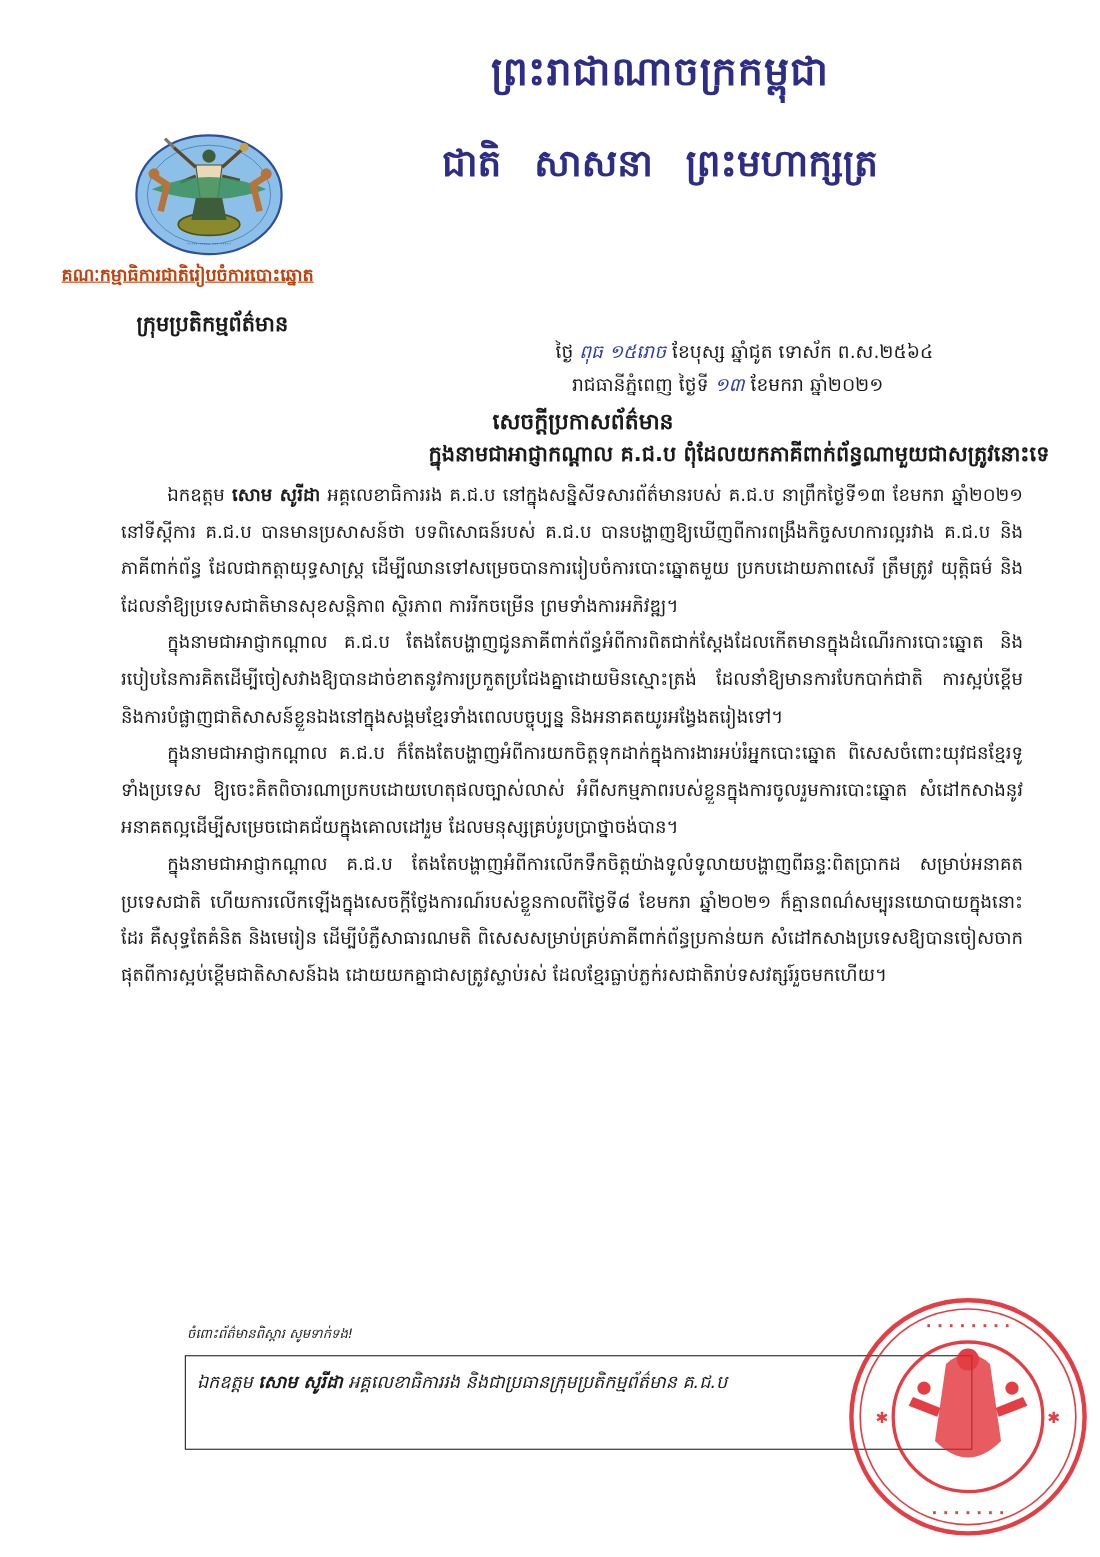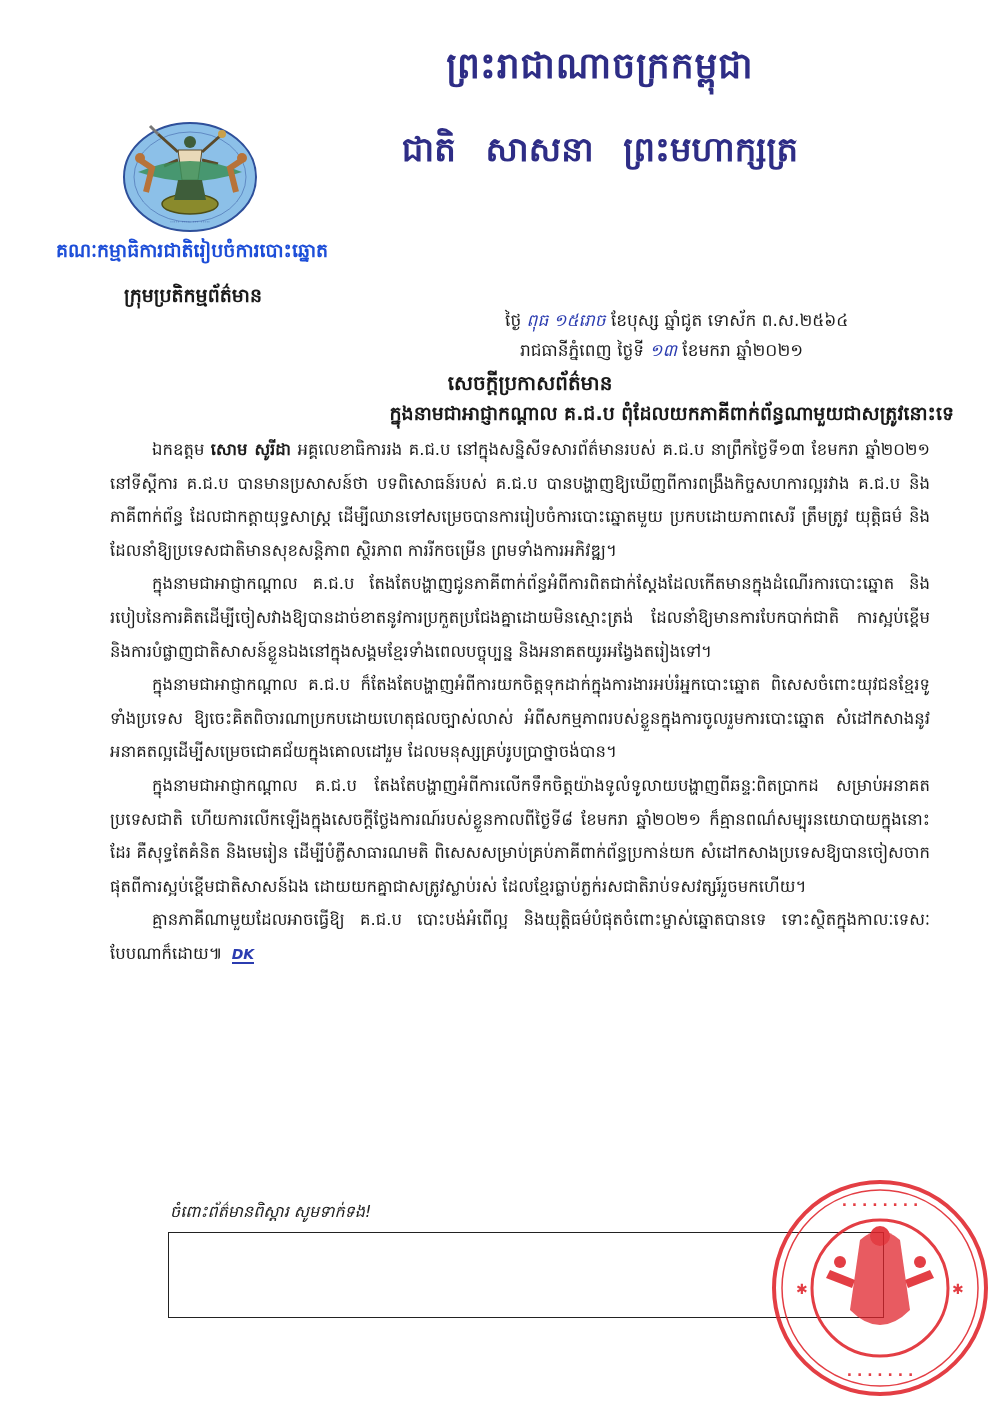--- a/index.html
+++ b/index.html
@@ -19,21 +19,21 @@
     .motto2 {
       left: 370px; top: 92px; width: 460px; text-align: center;
       font-family: "DejaVu Serif", serif; font-weight: bold;
       font-size: 34px; color: #2e2d86; word-spacing: 18px; line-height: 34px; margin-top: 40px;
     }
 
     
     .logo { left: 118px; top: 120px; width: 145px; height: 115px; }
     .org-name {
       left: 56px; top: 236px; width: 360px;
-      font-weight: bold; font-size: 19px; color: #1d4ed8; line-height: 28px;
+      font-weight: bold; font-size: 16px; color: #c2410c; line-height: 28px; text-decoration: underline;
     }
     .dept-name {
       left: 124px; top: 281px; width: 260px;
       font-weight: bold; font-size: 19px; color: #1a1a1a; line-height: 28px;
     }
 
     
     .date-line {
       left: 505px; width: 440px; font-size: 17px; line-height: 28px; white-space: nowrap;
     }
@@ -54,21 +54,21 @@
     
     .body {
       left: 110px; top: 433px; width: 820px;
       font-size: 16.5px; line-height: 33.6px; text-align: justify;
     }
     .body p { margin: 0; text-indent: 42px; }
     .body b { font-weight: bold; }
     .initials { color: #2b3cb0; font-style: italic; font-weight: bold; font-size: 14px; border-bottom: 2px solid #2b3cb0; margin-left: 4px; }
 
     .closing {
-      left: 170px; top: 1198px; font-style: italic; font-size: 16px; line-height: 28px;
+      left: 170px; top: 1198px; font-style: italic; font-size: 12px; line-height: 28px;
     }
 
     
     .contact-box {
       left: 168px; top: 1232px; width: 716px; height: 86px;
       border: 1.5px solid #222; box-sizing: border-box;
       padding: 6px 10px;
     }
     .contact-name { font-style: italic; font-size: 16px; line-height: 36px; white-space: nowrap; }
     .contact-name b { font-weight: bold; }
@@ -124,29 +124,30 @@
 
 <div class="abs body">
   <p>
     <span>ឯកឧត្តម</span>
     <b>សោម សូរីដា</b>
     <span>អគ្គលេខាធិការរង គ.ជ.ប នៅក្នុងសន្និសីទសារព័ត៌មានរបស់ គ.ជ.ប នាព្រឹកថ្ងៃទី១៣ ខែមករា ឆ្នាំ២០២១ នៅទីស្តីការ គ.ជ.ប បានមានប្រសាសន៍ថា បទពិសោធន៍របស់ គ.ជ.ប បានបង្ហាញឱ្យឃើញពីការពង្រឹងកិច្ចសហការល្អរវាង គ.ជ.ប និងភាគីពាក់ព័ន្ធ ដែលជាកត្តាយុទ្ធសាស្ត្រ ដើម្បីឈានទៅសម្រេចបានការរៀបចំការបោះឆ្នោតមួយ ប្រកបដោយភាពសេរី ត្រឹមត្រូវ យុត្តិធម៌ និងដែលនាំឱ្យប្រទេសជាតិមានសុខសន្តិភាព ស្ថិរភាព ការរីកចម្រើន ព្រមទាំងការអភិវឌ្ឍ។</span>
   </p>
   <p>ក្នុងនាមជាអាជ្ញាកណ្តាល គ.ជ.ប តែងតែបង្ហាញជូនភាគីពាក់ព័ន្ធអំពីការពិតជាក់ស្តែងដែលកើតមានក្នុងដំណើរការបោះឆ្នោត និងរបៀបនៃការគិតដើម្បីចៀសវាងឱ្យបានដាច់ខាតនូវការប្រកួតប្រជែងគ្នាដោយមិនស្មោះត្រង់ ដែលនាំឱ្យមានការបែកបាក់ជាតិ ការស្អប់ខ្ពើម និងការបំផ្លាញជាតិសាសន៍ខ្លួនឯងនៅក្នុងសង្គមខ្មែរទាំងពេលបច្ចុប្បន្ន និងអនាគតយូរអង្វែងតរៀងទៅ។</p>
   <p>ក្នុងនាមជាអាជ្ញាកណ្តាល គ.ជ.ប ក៏តែងតែបង្ហាញអំពីការយកចិត្តទុកដាក់ក្នុងការងារអប់រំអ្នកបោះឆ្នោត ពិសេសចំពោះយុវជនខ្មែរទូទាំងប្រទេស ឱ្យចេះគិតពិចារណាប្រកបដោយហេតុផលច្បាស់លាស់ អំពីសកម្មភាពរបស់ខ្លួនក្នុងការចូលរួមការបោះឆ្នោត សំដៅកសាងនូវអនាគតល្អដើម្បីសម្រេចជោគជ័យក្នុងគោលដៅរួម ដែលមនុស្សគ្រប់រូបប្រាថ្នាចង់បាន។</p>
   <p>ក្នុងនាមជាអាជ្ញាកណ្តាល គ.ជ.ប តែងតែបង្ហាញអំពីការលើកទឹកចិត្តយ៉ាងទូលំទូលាយបង្ហាញពីឆន្ទៈពិតប្រាកដ សម្រាប់អនាគតប្រទេសជាតិ ហើយការលើកឡើងក្នុងសេចក្តីថ្លែងការណ៍របស់ខ្លួនកាលពីថ្ងៃទី៨ ខែមករា ឆ្នាំ២០២១ ក៏គ្មានពណ៌សម្បុរនយោបាយក្នុងនោះដែរ គឺសុទ្ធតែគំនិត និងមេរៀន ដើម្បីបំភ្លឺសាធារណមតិ ពិសេសសម្រាប់គ្រប់ភាគីពាក់ព័ន្ធប្រកាន់យក សំដៅកសាងប្រទេសឱ្យបានចៀសចាកផុតពីការស្អប់ខ្ពើមជាតិសាសន៍ឯង ដោយយកគ្នាជាសត្រូវស្លាប់រស់ ដែលខ្មែរធ្លាប់ភ្លក់រសជាតិរាប់ទសវត្សរ៍រួចមកហើយ។</p>
-  <p>
-    <span>គ្មានភាគីណាមួយដែលអាចធ្វើឱ្យ គ.ជ.ប បោះបង់អំពើល្អ និងយុត្តិធម៌បំផុតចំពោះម្ចាស់ឆ្នោតបានទេ ទោះស្ថិតក្នុងកាលៈទេសៈបែបណាក៏ដោយ៕</span>
-    <span class="initials">DK</span>
-  </p>
 </div>
 
 <div class="abs closing">ចំពោះព័ត៌មានពិស្តារ សូមទាក់ទង!</div>
 
 <div class="abs contact-box">
+  <div class="contact-name">
+    <span>ឯកឧត្តម</span>
+    <b>សោម សូរីដា</b>
+    <span>អគ្គលេខាធិការរង និងជាប្រធានក្រុមប្រតិកម្មព័ត៌មាន គ.ជ.ប</span>
+  </div>
 </div>
 
 <div class="abs stamp">
   <svg width="240" height="230" viewBox="0 0 240 230">
     <g fill="none" stroke="#e0242b">
       <circle cx="120" cy="118" r="106" stroke-width="4"></circle>
       <circle cx="120" cy="118" r="98" stroke-width="1.5"></circle>
       <circle cx="120" cy="118" r="68" stroke-width="3"></circle>
     </g>
     <g fill="#e0242b">

